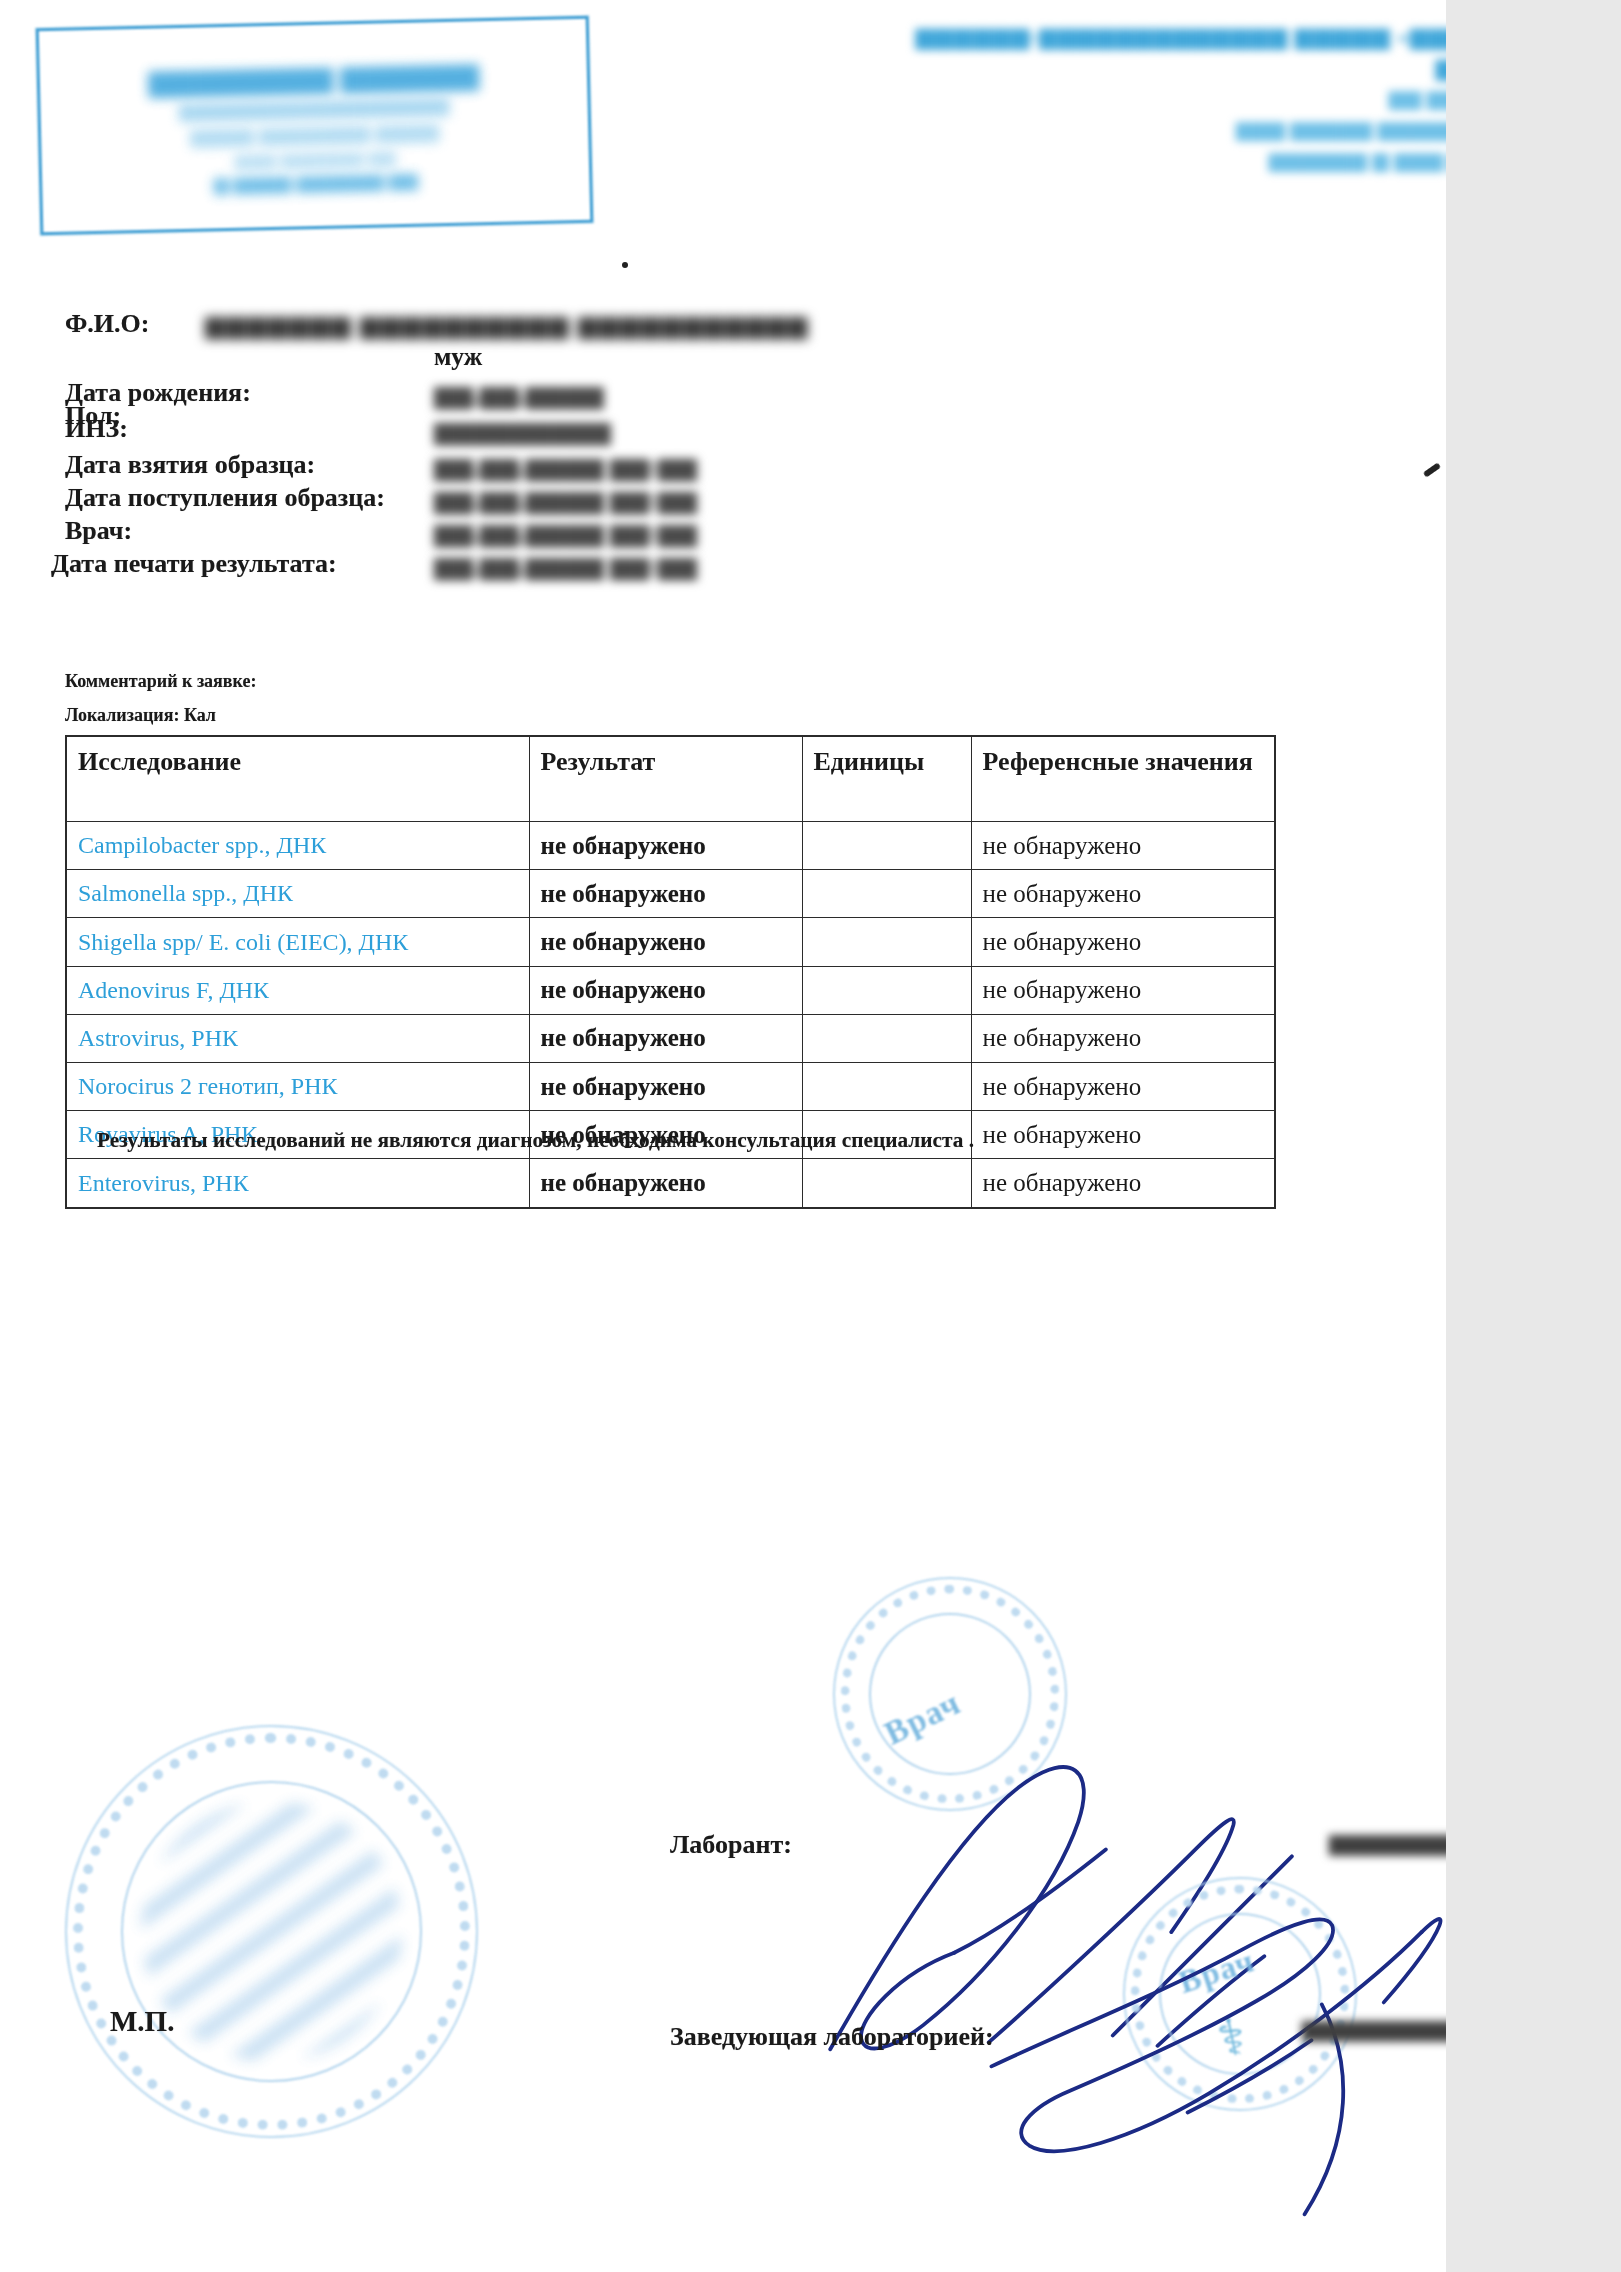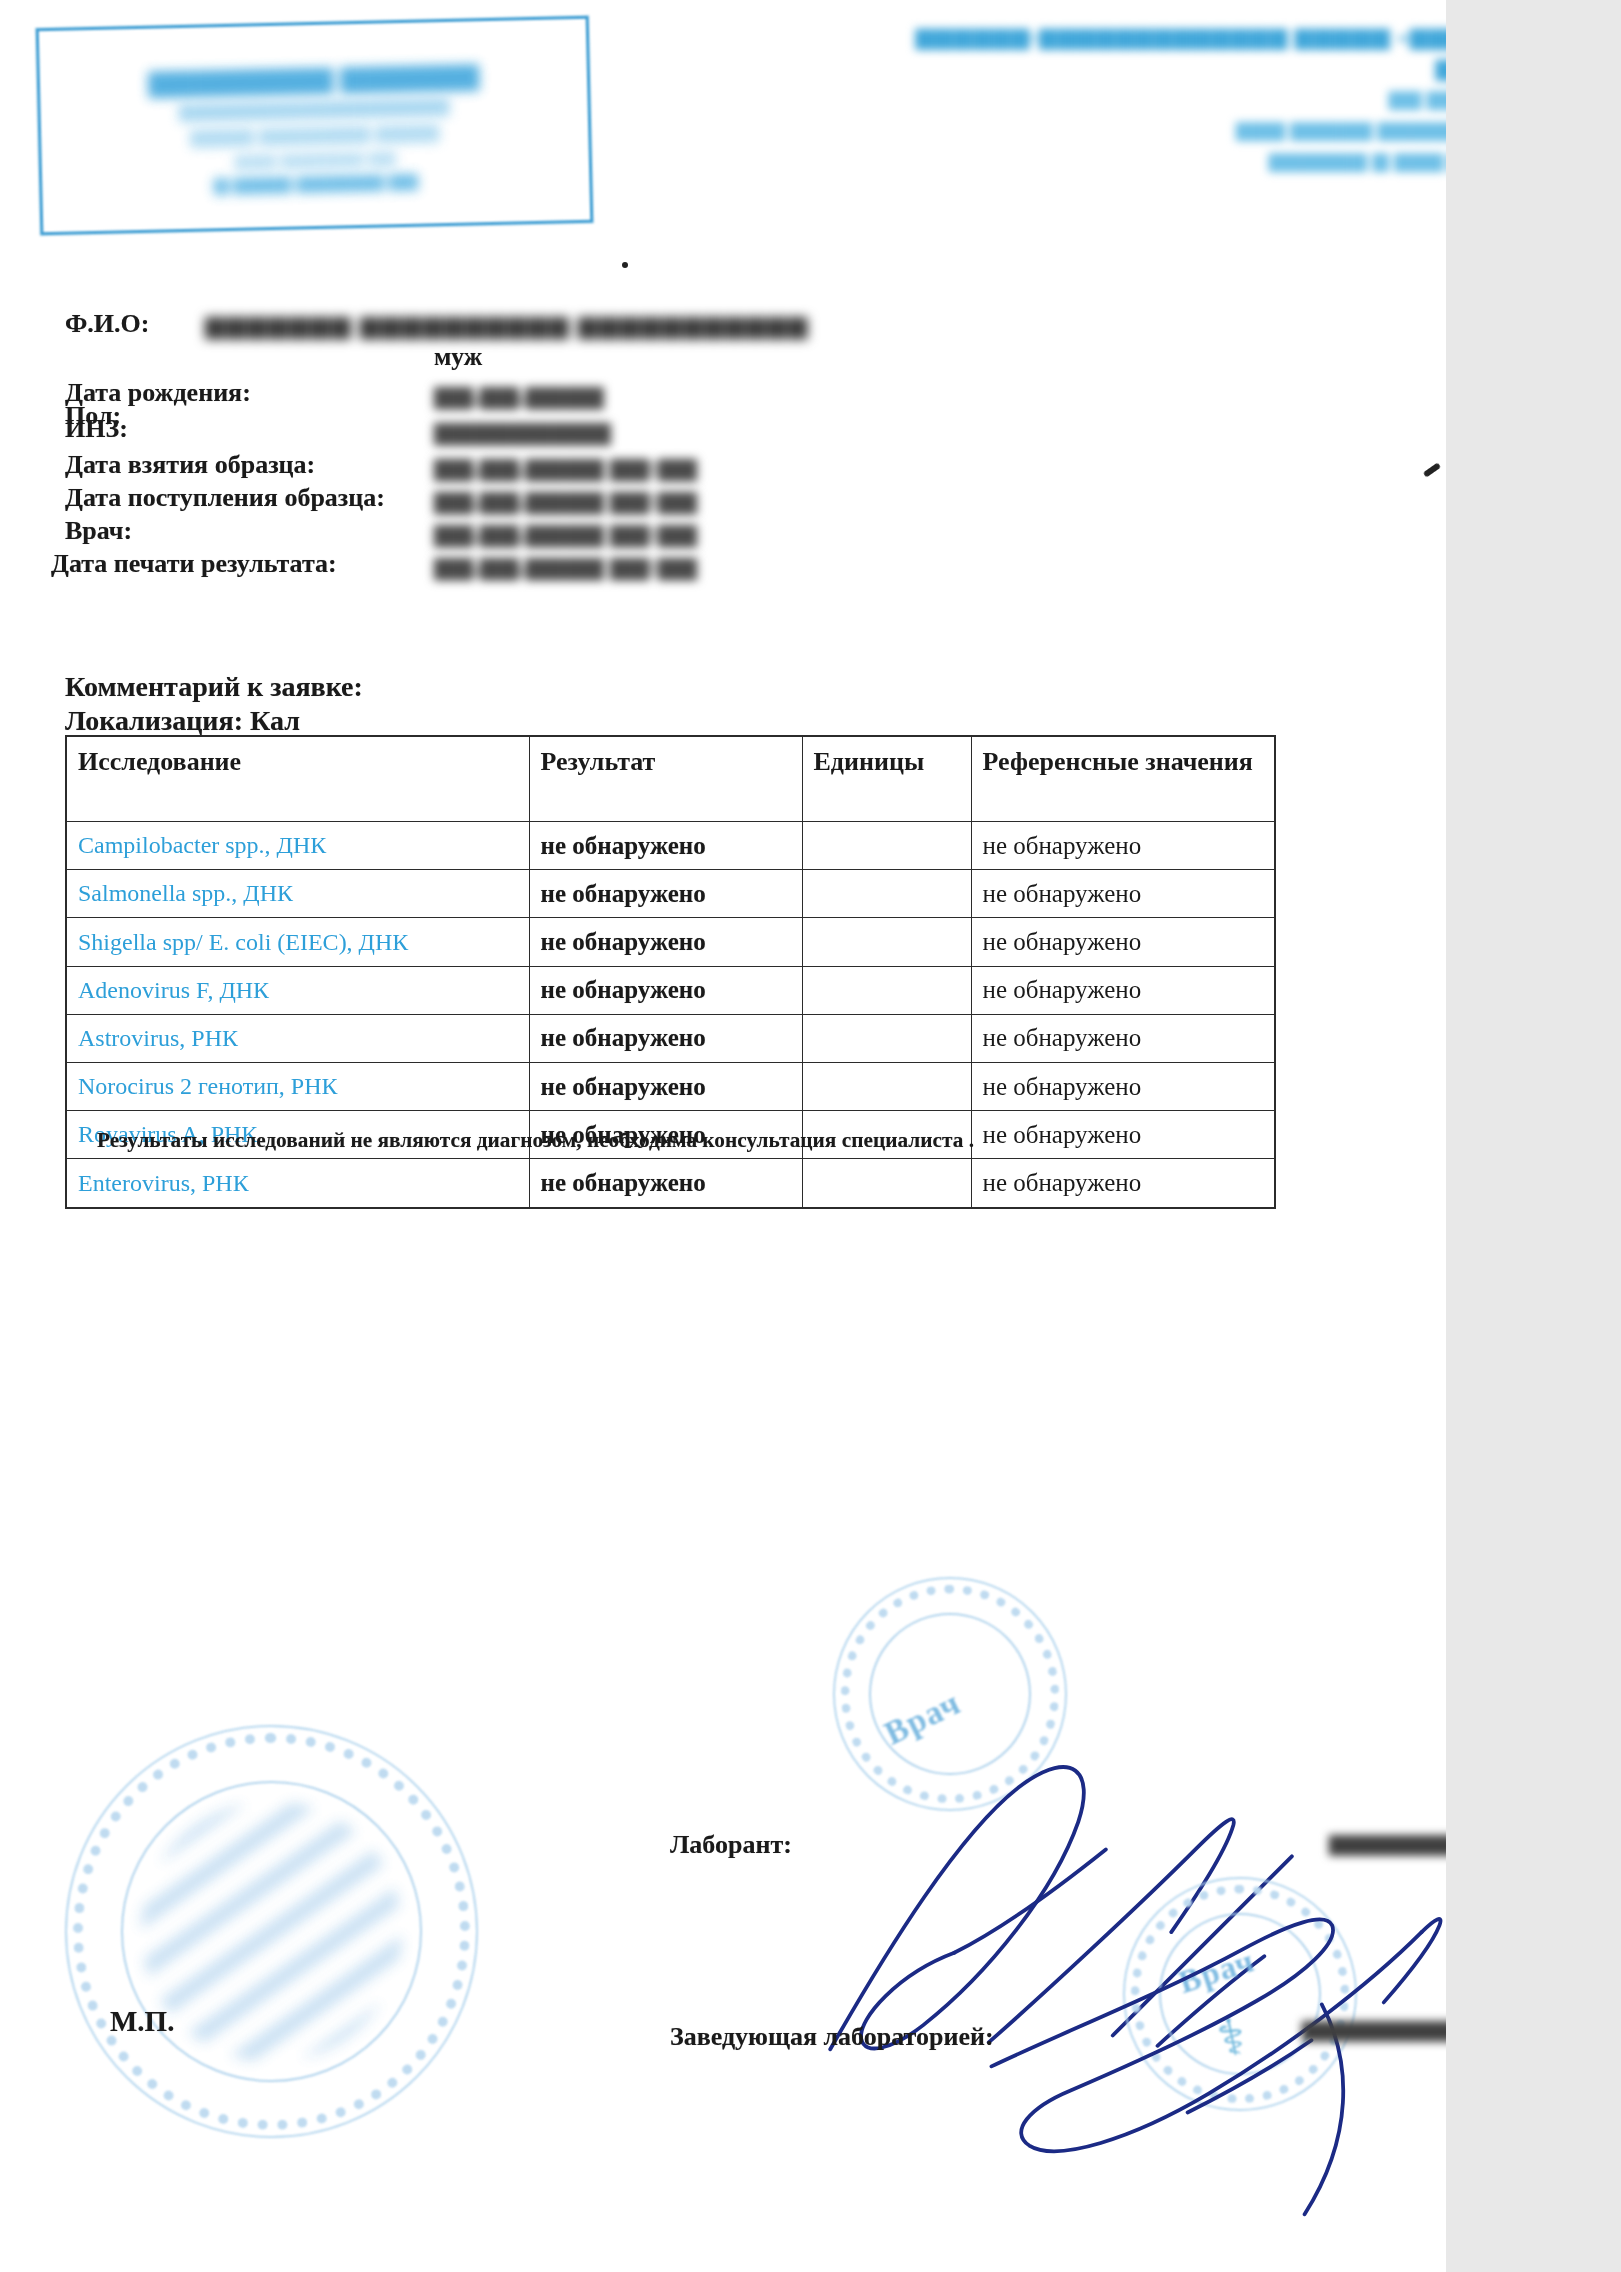--- a/index.html
+++ b/index.html
@@ -35,21 +35,21 @@
 
   .speck{background:#222; border-radius:50%; filter:blur(0.7px);}
 
   
   .plabel{font-size:26px; font-weight:bold; white-space:nowrap;}
   .pvalue{font-size:25.5px; font-weight:bold; white-space:nowrap;}
   .redacted-dark{filter:blur(4.8px); color:#4a4a4a;}
   .redacted-strong{filter:blur(5.5px); color:#3a3a3a; letter-spacing:1.4px;}
 
   
-  .secline{font-size:28px; font-weight:bold; white-space:nowrap;}
+  .secline{font-size:18px; font-weight:bold; white-space:nowrap;}
 
   
   table.results{
     border-collapse:collapse; table-layout:fixed; width:1210px;
     font-size:25px;
     border-radius:15px;
   }
   table.results, table.results td, table.results th{border:1.4px solid #2b2b2b;}
   table.results{border-width:2.1px;}
   table.results th{

